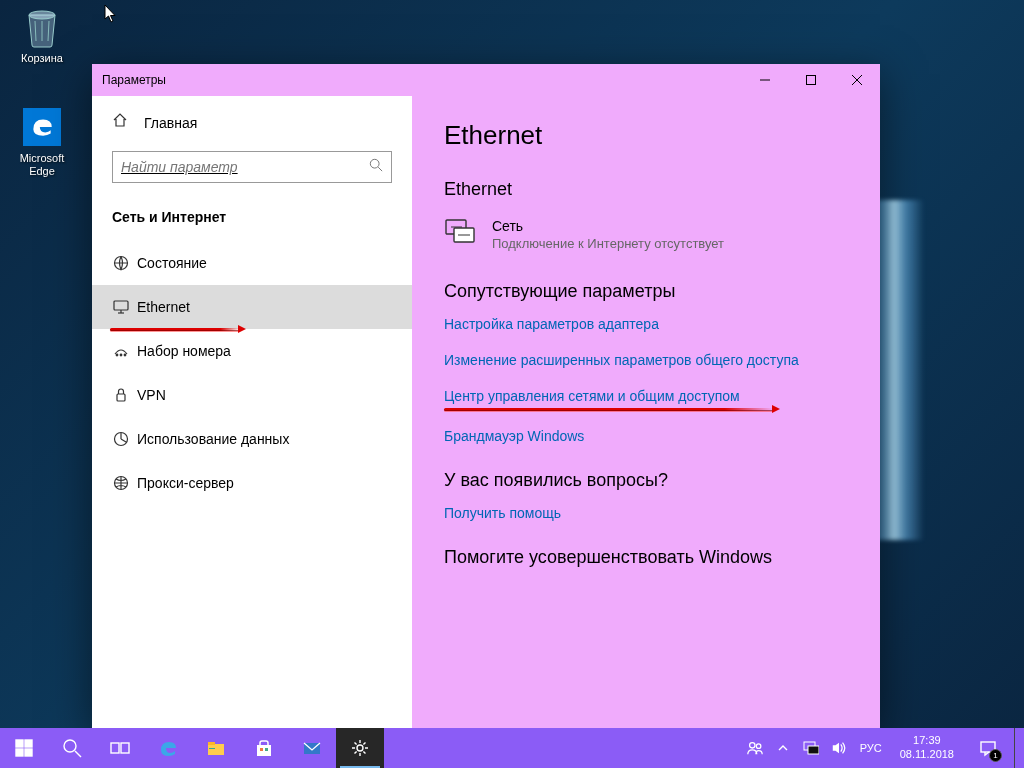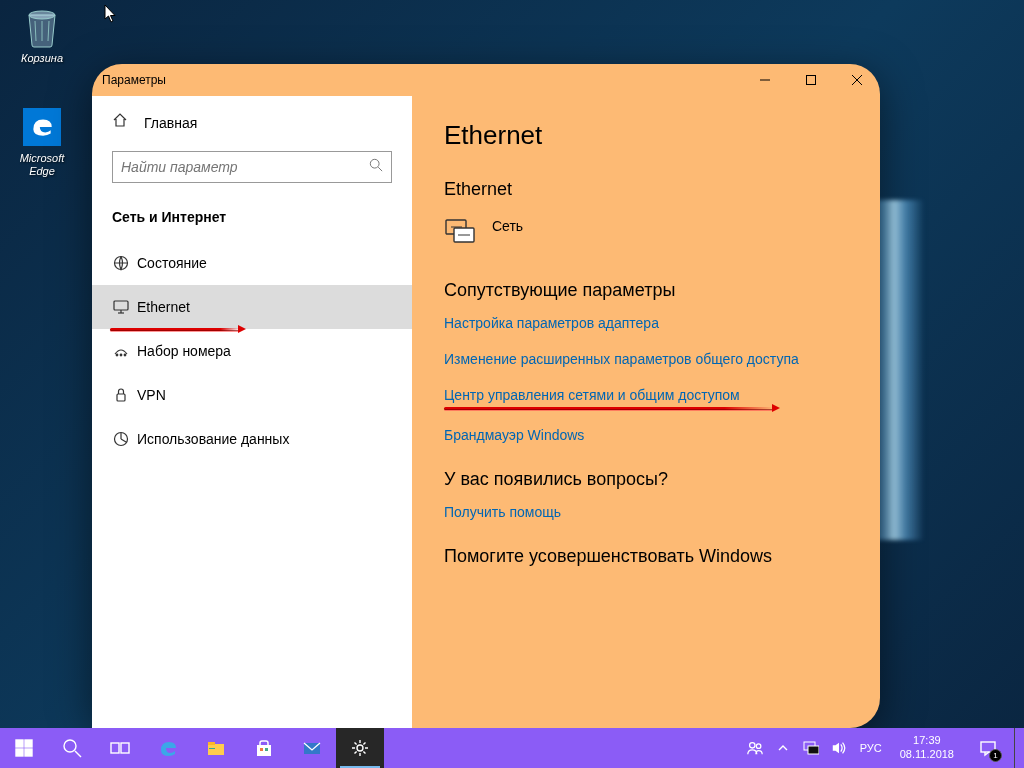--- a/index.html
+++ b/index.html
@@ -5,40 +5,40 @@
 * { margin: 0; padding: 0; box-sizing: border-box; font-family: "Segoe UI", Tahoma, sans-serif; }
 body { width: 1024px; height: 768px; overflow: hidden; background: linear-gradient(135deg, #0a2540 0%, #0d3a5c 50%, #0a2540 100%); position: relative; }
 
 
 .desktop { position: absolute; inset: 0; }
 .light-beam { position: absolute; right: 100px; top: 200px; width: 60px; height: 340px; background: linear-gradient(90deg, rgba(80,180,255,0) 0%, rgba(120,200,255,0.5) 30%, rgba(180,230,255,0.9) 50%, rgba(120,200,255,0.5) 70%, rgba(80,180,255,0) 100%); filter: blur(2px); }
 
 
 .desktop-icon { position: absolute; width: 72px; text-align: center; color: #fff; font-size: 11px; cursor: default; }
 .desktop-icon .icon-box { width: 42px; height: 42px; margin: 0 auto 4px; display:flex; align-items:center; justify-content:center;}
-.desktop-icon span { display:block; text-shadow: 1px 1px 2px rgba(0,0,0,.7); line-height:1.2;font-style:italic;}
+.desktop-icon span { display:block; text-shadow: 1px 1px 2px rgba(0,0,0,.7); line-height:1.2;}
 .recycle-bin-svg { width:40px; height:44px; }
 .edge-svg { width:38px; height:38px; background:#0078d7; display:flex;align-items:center;justify-content:center;color:#fff;font-size:26px;font-weight:bold;}
 
 
 .cursor-arrow { position:absolute; top:4px; left:104px; width:0;height:0; }
 .cursor-arrow svg{width:14px;height:20px;}
 
 
-.window { position: absolute; left: 92px; top: 64px; width: 788px; height: 664px; background: #fdba74; box-shadow: 0 10px 40px rgba(0,0,0,.5); display:flex; flex-direction:column;border-radius:30px; }
+.window { position: absolute; left: 92px; top: 64px; width: 788px; height: 664px; background: #f0abfc; box-shadow: 0 10px 40px rgba(0,0,0,.5); display:flex; flex-direction:column; }
 .titlebar { height: 32px; display:flex; align-items:center; padding-left:10px; font-size:12px; color:#000; }
 .titlebar .title-text { flex:1; }
 .win-controls { display:flex; height:100%; }
 .win-controls div { width:46px; display:flex; align-items:center; justify-content:center; cursor:default; }
 .win-controls svg { width:10px; height:10px; stroke:#000; stroke-width:1; fill:none; }
 
 .window-body { flex:1; display:flex; overflow:hidden; }
 .sidebar { width: 320px; background:#fff; padding: 0; overflow-y:auto; }
 .home-link { display:flex; align-items:flex-end; padding: 16px 20px 12px 20px; font-size:14px; cursor:default; gap:16px;}
-.search-box { margin: 8px 20px 20px 20px; height:32px; border:1px solid #999; display:flex; align-items:center; padding: 0 8px; }
+.search-box { margin: 8px 20px 20px 20px; height:32px; border:1px solid #999; display:flex; align-items:center; padding: 0 8px; text-decoration: underline; }
 .search-box input { flex:1; border:none; outline:none; font-size:14px; font-style:italic; color:#666; background:transparent; }
 .search-box .search-icon { color:#666; }
 .category-header { padding: 6px 20px 16px 20px; font-size:14px; font-weight:600; }
 .nav-item { display:flex; align-items:center; padding: 14px 20px; font-size:14px; cursor:default; gap:7px; position:relative;}
 .nav-item.active { background:#dcdcdc; }
 .nav-item .nav-icon { width:18px; display:flex; justify-content:center; color:#333;}
 .nav-item svg { width:16px; height:16px; stroke:#333; fill:none; stroke-width:1.2;}
 
 .content { flex:1; padding: 24px 32px 0 32px; overflow-y:auto; }
 .content h1 { font-size:26px; font-weight:400; margin-bottom:28px; }
@@ -195,37 +195,47 @@
       <div class="nav-item">
         <span class="nav-icon">
             <svg viewBox="0 0 16 16">
               <circle cx="8" cy="8" r="6.5"></circle>
               <path d="M8 8 L8 2 M8 8 L13 11" stroke="#333"></path>
             </svg>
           </span>
         <span>Использование данных</span>
       </div>
 
+      <div class="nav-item">
+        <span class="nav-icon">
+            <svg viewBox="0 0 16 16">
+              <circle cx="8" cy="8" r="6.5"></circle>
+              <path d="M2 8 H14 M8 1.5 V14.5 M3 4 Q8 7 13 4 M3 12 Q8 9 13 12"></path>
+            </svg>
+          </span>
+        <span>Прокси-сервер</span>
+      </div>
     </div>
 
     <div class="content">
       <h1>Ethernet</h1>
       <h2>Ethernet</h2>
 
       <div class="net-row">
         <div class="net-icon">
           <svg viewBox="0 0 32 28">
               <rect x="2" y="2" width="20" height="14" rx="1" fill="none" stroke="#333" stroke-width="1.4"></rect>
               <rect x="10" y="10" width="20" height="14" rx="1" fill="#fff" stroke="#333" stroke-width="1.4"></rect>
               <line x1="14" y1="17" x2="26" y2="17" stroke="#333"></line>
               <line x1="7" y1="9" x2="18" y2="9" stroke="#333"></line>
             </svg>
         </div>
         <div class="net-text">
           <div class="name">Сеть</div>
+          <div class="desc">Подключение к Интернету отсутствует</div>
         </div>
       </div>
 
       <div class="section-heading">Сопутствующие параметры</div>
       <a class="link">Настройка параметров адаптера</a>
       <a class="link">Изменение расширенных параметров общего доступа</a>
       <div style="position:relative;">
         <a class="link">Центр управления сетями и общим доступом</a>
         <div class="annot" style="left:0; top:20px; width:330px;"></div>
       </div>

